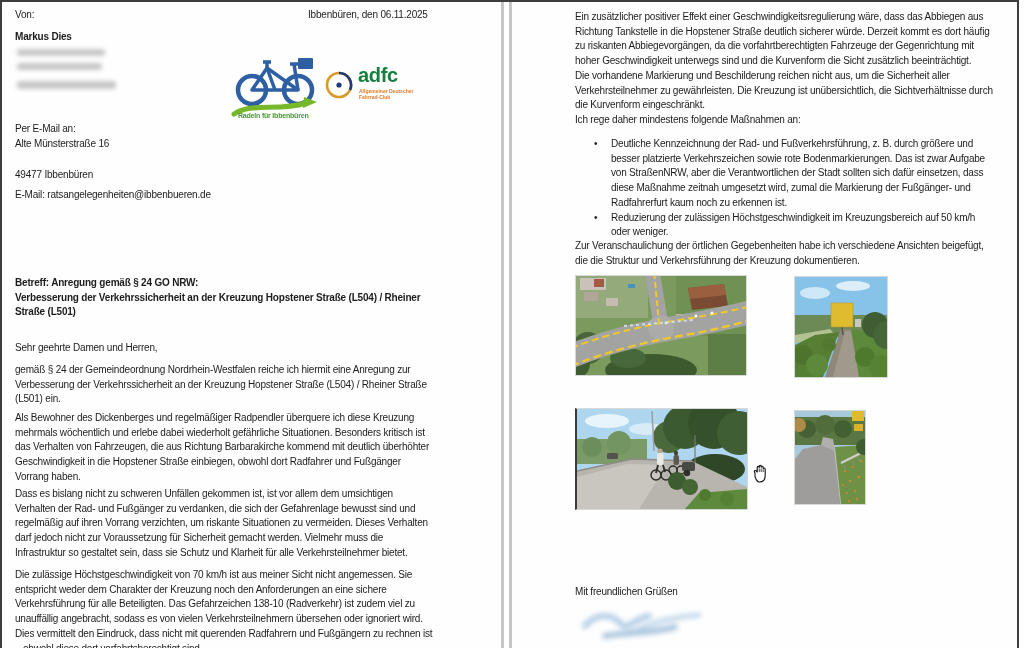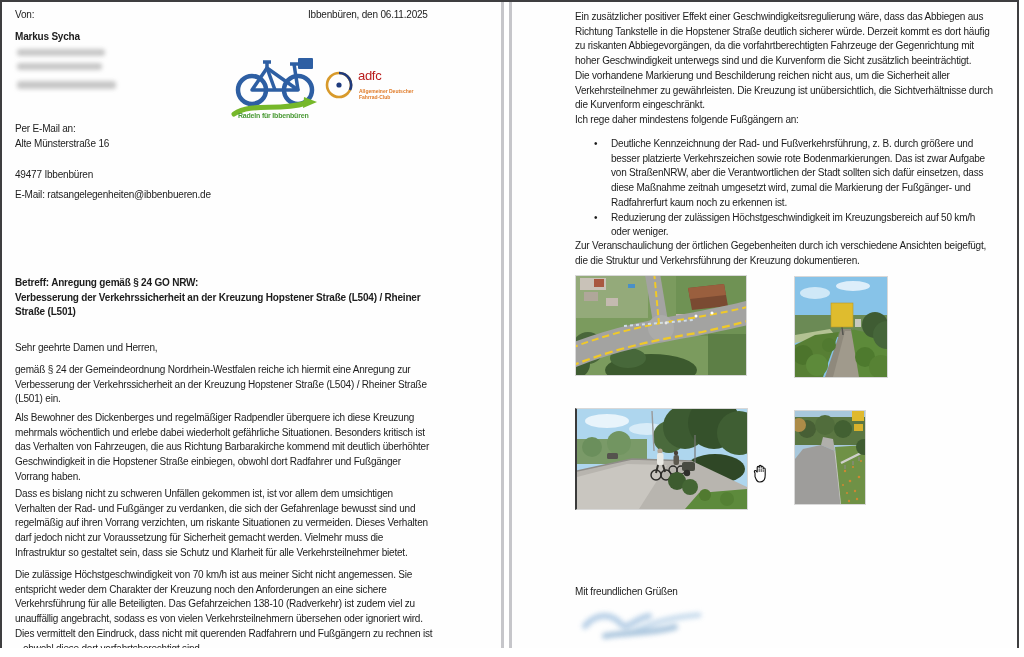--- a/index.html
+++ b/index.html
@@ -14,34 +14,34 @@
   .bold{font-weight:bold;}
   .blurbar{position:absolute;height:7px;background:#9a9a9a;border-radius:3px;
            filter:blur(2px);opacity:.55;}
   .photo{position:absolute;border:1px solid #d8d8d8;overflow:hidden;background:#888;}
   .photo svg{display:block;}
   .bullet-row{display:flex;margin:0;}
   .bullet-dot{width:17px;flex:0 0 17px;text-align:left;}
   .bullet-text{width:383px;}
   .radeln-label{position:absolute;left:236px;top:110px;width:80px;font-size:7px;font-weight:bold;
                 color:#4a9a35;letter-spacing:-0.2px;}
-  .adfc-name{font-size:13px;font-weight:normal;color:#b91c1c;line-height:15px;letter-spacing:-0.3px;}
+  .adfc-name{font-size:20px;font-weight:bold;color:#15803d;line-height:15px;letter-spacing:-0.3px;}
   .adfc-sub{font-size:5px;color:#e07b28;line-height:6px;font-weight:bold;}
   .cursor{position:absolute;left:749px;top:461px;}
   .signature{position:absolute;left:575px;top:600px;filter:blur(2.5px);opacity:.85;}
 </style>
 </head>
 <body>
 
 <div class="screen">
   <div class="frame">
 
     <div class="txt" style="left:13px;top:6px;width:200px">Von:</div>
     <div class="txt" style="left:306px;top:6px;width:190px">Ibbenbüren, den 06.11.2025</div>
-    <div class="txt bold" style="left:13px;top:28px;width:200px;font-weight:bold">Markus Sycha</div>
+    <div class="txt bold" style="left:13px;top:28px;width:200px;font-weight:bold">Markus Dies</div>
 
     <div class="blurbar" style="left:15px;top:47px;width:88px"></div>
     <div class="blurbar" style="left:15px;top:61px;width:85px"></div>
     <div class="blurbar" style="left:15px;top:79px;width:99px;height:8px"></div>
 
     <div style="position:absolute;left:228px;top:48px;width:90px;height:78px">
       <svg width="90" height="78" viewBox="0 0 90 78">
         <circle cx="22" cy="40" r="14" fill="none" stroke="#2e5fa3" stroke-width="4.5"></circle>
         <circle cx="68" cy="40" r="14" fill="none" stroke="#2e5fa3" stroke-width="4.5"></circle>
         <path d="M22 40 L37 18 L68 40 L45 40 Z" fill="none" stroke="#2e5fa3" stroke-width="3.5" stroke-linejoin="round"></path>
@@ -84,34 +84,34 @@
     <div class="txt" style="left:13px;top:409px">Als Bewohner des Dickenberges und regelmäßiger Radpendler überquere ich diese Kreuzung mehrmals wöchentlich und erlebe dabei wiederholt gefährliche Situationen. Besonders kritisch ist das Verhalten von Fahrzeugen, die aus Richtung Barbarakirche kommend mit deutlich überhöhter Geschwindigkeit in die Hopstener Straße einbiegen, obwohl dort Radfahrer und Fußgänger Vorrang haben.</div>
     <div class="txt" style="left:13px;top:485px">Dass es bislang nicht zu schweren Unfällen gekommen ist, ist vor allem dem umsichtigen Verhalten der Rad- und Fußgänger zu verdanken, die sich der Gefahrenlage bewusst sind und regelmäßig auf ihren Vorrang verzichten, um riskante Situationen zu vermeiden. Dieses Verhalten darf jedoch nicht zur Voraussetzung für Sicherheit gemacht werden. Vielmehr muss die Infrastruktur so gestaltet sein, dass sie Schutz und Klarheit für alle Verkehrsteilnehmer bietet.</div>
     <div class="txt" style="left:13px;top:566px">Die zulässige Höchstgeschwindigkeit von 70 km/h ist aus meiner Sicht nicht angemessen. Sie entspricht weder dem Charakter der Kreuzung noch den Anforderungen an eine sichere Verkehrsführung für alle Beteiligten. Das Gefahrzeichen 138-10 (Radverkehr) ist zudem viel zu unauffällig angebracht, sodass es von vielen Verkehrsteilnehmern übersehen oder ignoriert wird. Dies vermittelt den Eindruck, dass nicht mit querenden Radfahrern und Fußgängern zu rechnen ist – obwohl diese dort vorfahrtsberechtigt sind.</div>
 
     <div class="divider"></div>
 
     <div class="txt" style="left:573px;top:8px">
       <div>Ein zusätzlicher positiver Effekt einer Geschwindigkeitsregulierung wäre, dass das Abbiegen aus Richtung Tankstelle in die Hopstener Straße deutlich sicherer würde. Derzeit kommt es dort häufig zu riskanten Abbiegevorgängen, da die vorfahrtberechtigten Fahrzeuge der Gegenrichtung mit hoher Geschwindigkeit unterwegs sind und die Kurvenform die Sicht zusätzlich beeinträchtigt.</div>
       <div>Die vorhandene Markierung und Beschilderung reichen nicht aus, um die Sicherheit aller Verkehrsteilnehmer zu gewährleisten. Die Kreuzung ist unübersichtlich, die Sichtverhältnisse durch die Kurvenform eingeschränkt.</div>
     </div>
-    <div class="txt" style="left:573px;top:111px">Ich rege daher mindestens folgende Fußgängern an:</div>
+    <div class="txt" style="left:573px;top:111px">Ich rege daher mindestens folgende Maßnahmen an:</div>
 
     <div class="txt" style="left:592px;top:135px;width:400px">
       <div class="bullet-row">
         <span class="bullet-dot">•</span>
         <div class="bullet-text">Deutliche Kennzeichnung der Rad- und Fußverkehrsführung, z. B. durch größere und besser platzierte Verkehrszeichen sowie rote Bodenmarkierungen. Das ist zwar Aufgabe von StraßenNRW, aber die Verantwortlichen der Stadt sollten sich dafür einsetzen, dass diese Maßnahme zeitnah umgesetzt wird, zumal die Markierung der Fußgänger- und Radfahrerfurt kaum noch zu erkennen ist.</div>
       </div>
       <div class="bullet-row">
         <span class="bullet-dot">•</span>
         <div class="bullet-text">Reduzierung der zulässigen Höchstgeschwindigkeit im Kreuzungsbereich auf 50 km/h oder weniger.</div>
       </div>
     </div>
 
-    <div class="txt" style="left:573px;top:237px">Zur Veranschaulichung der örtlichen Gegebenheiten durch ich verschiedene Ansichten beigefügt, die die Struktur und Verkehrsführung der Kreuzung dokumentieren.</div>
+    <div class="txt" style="left:573px;top:237px">Zur Veranschaulichung der örtlichen Gegebenheiten habe ich verschiedene Ansichten beigefügt, die die Struktur und Verkehrsführung der Kreuzung dokumentieren.</div>
 
     <div class="photo" style="left:573px;top:273px;width:170px;height:99px">
       <svg width="170" height="99" viewBox="0 0 170 99">
         <rect width="170" height="99" fill="#7b9b5e"></rect>
         <rect x="0" y="0" width="72" height="42" fill="#94aa7a"></rect>
         <rect x="100" y="0" width="70" height="60" fill="#6f9254"></rect>
         <rect x="4" y="2" width="26" height="12" fill="#c9c2b8"></rect>
         <rect x="18" y="3" width="10" height="8" fill="#a85840"></rect>
         <rect x="8" y="16" width="14" height="9" fill="#b0a79a"></rect>
         <rect x="30" y="22" width="12" height="8" fill="#c4bab0"></rect>

